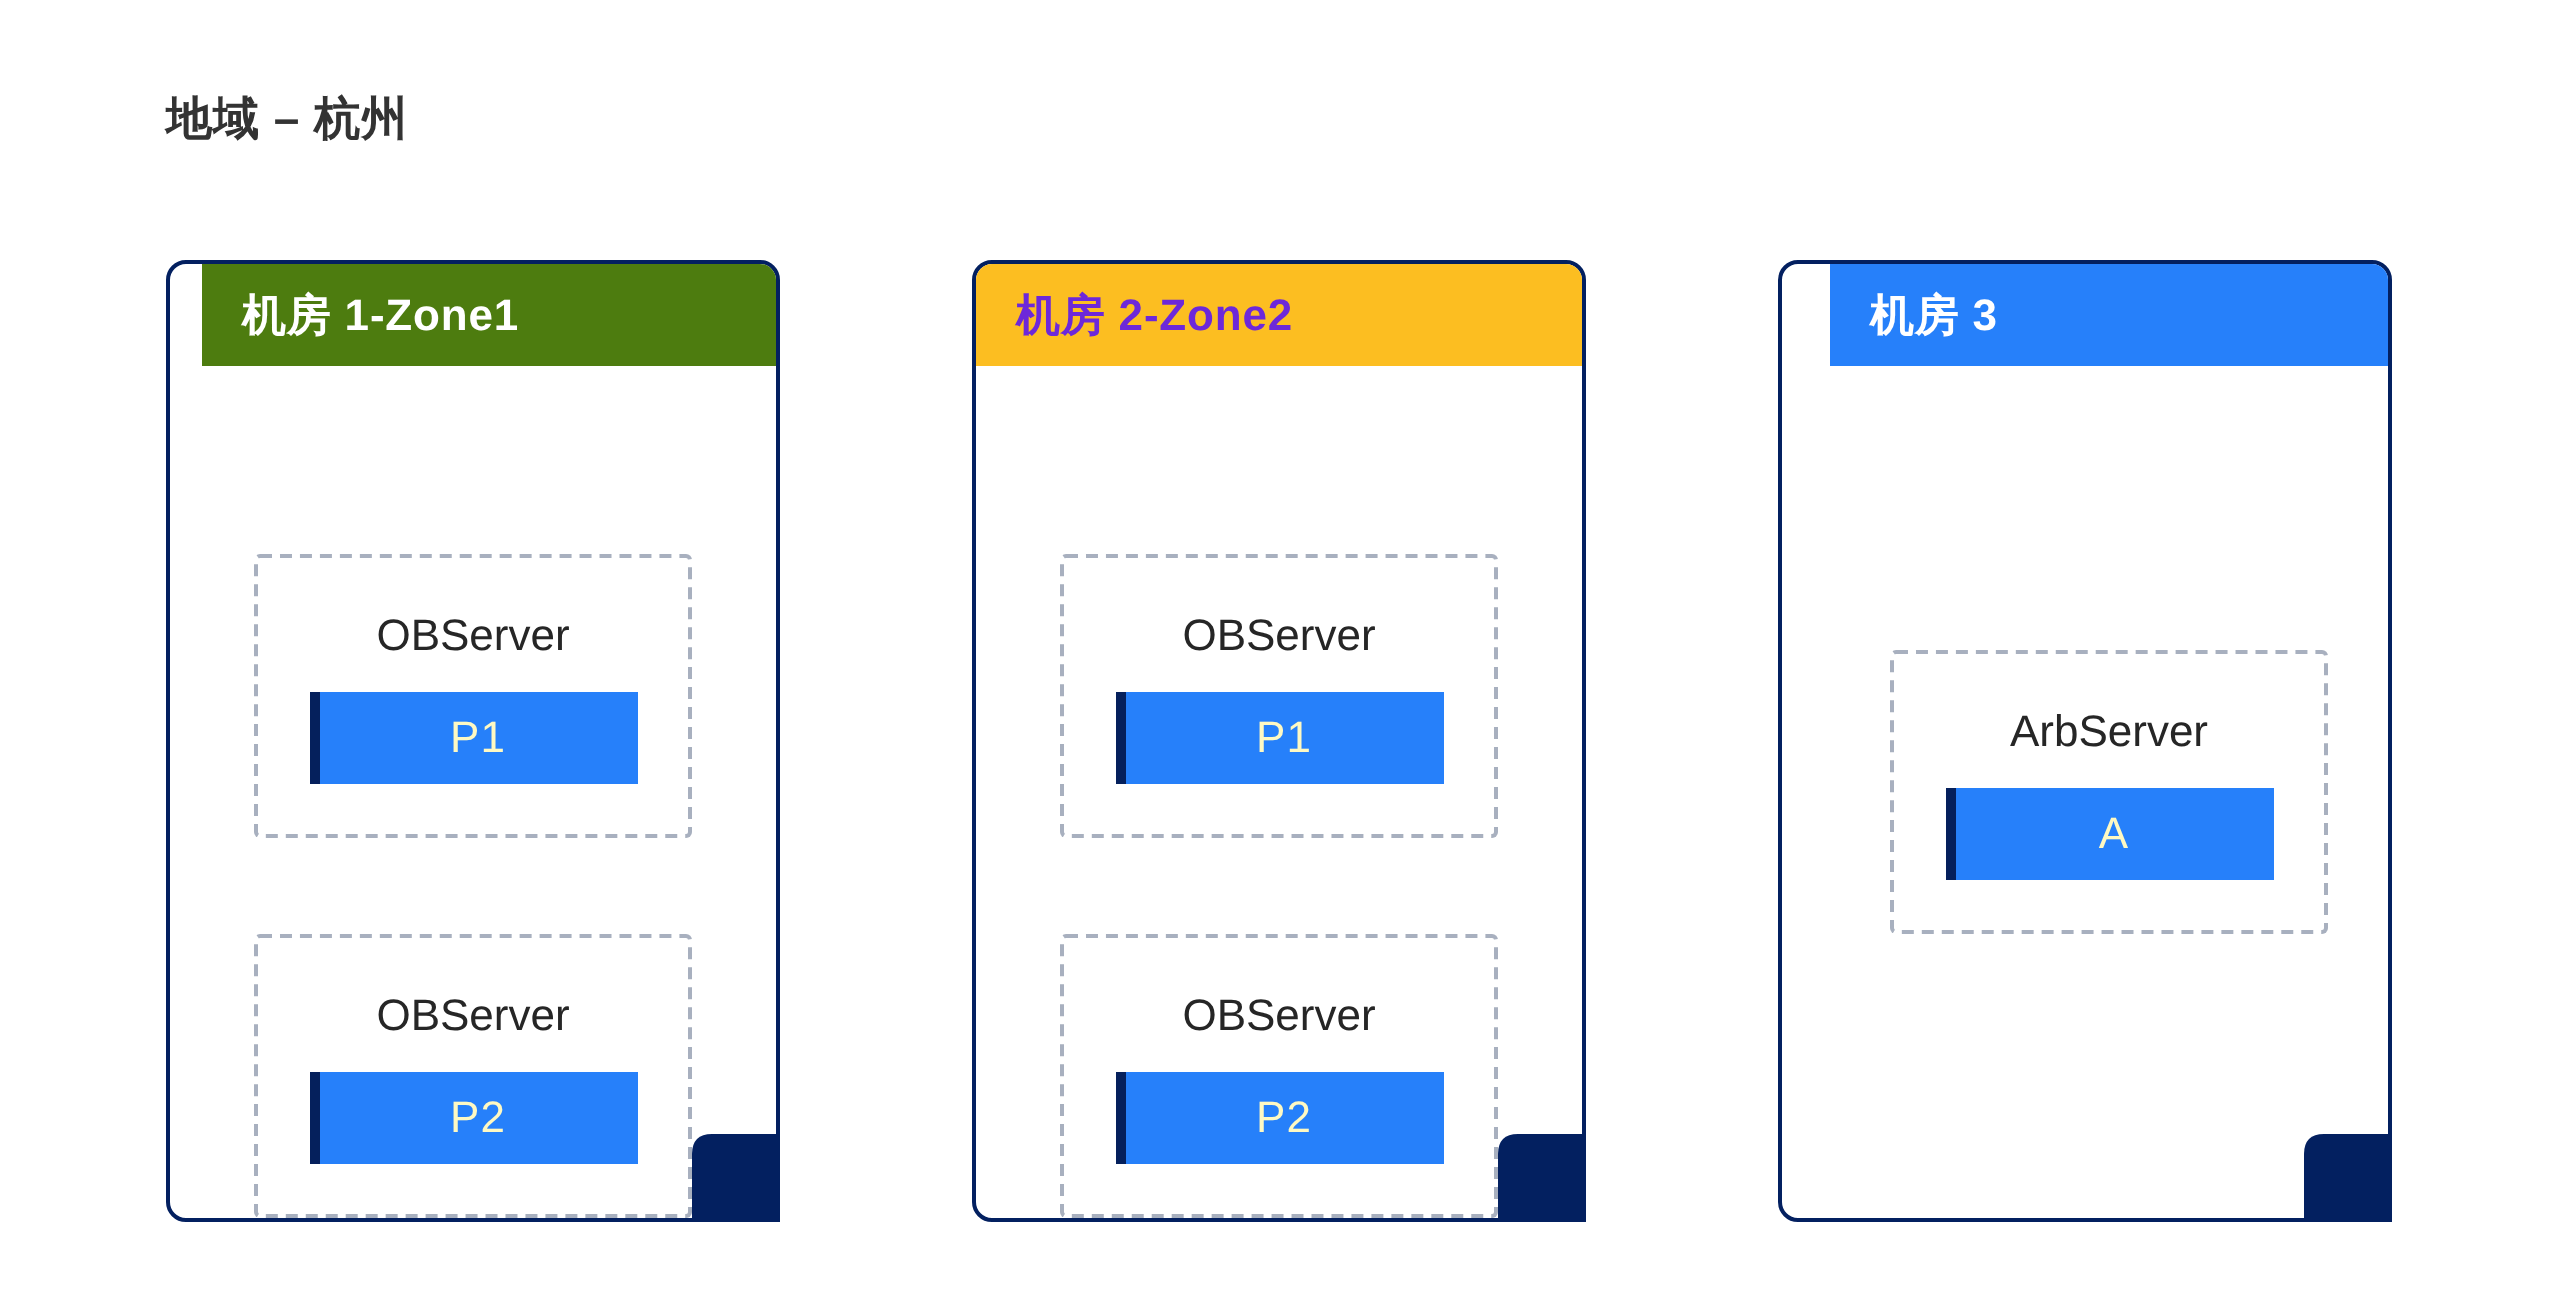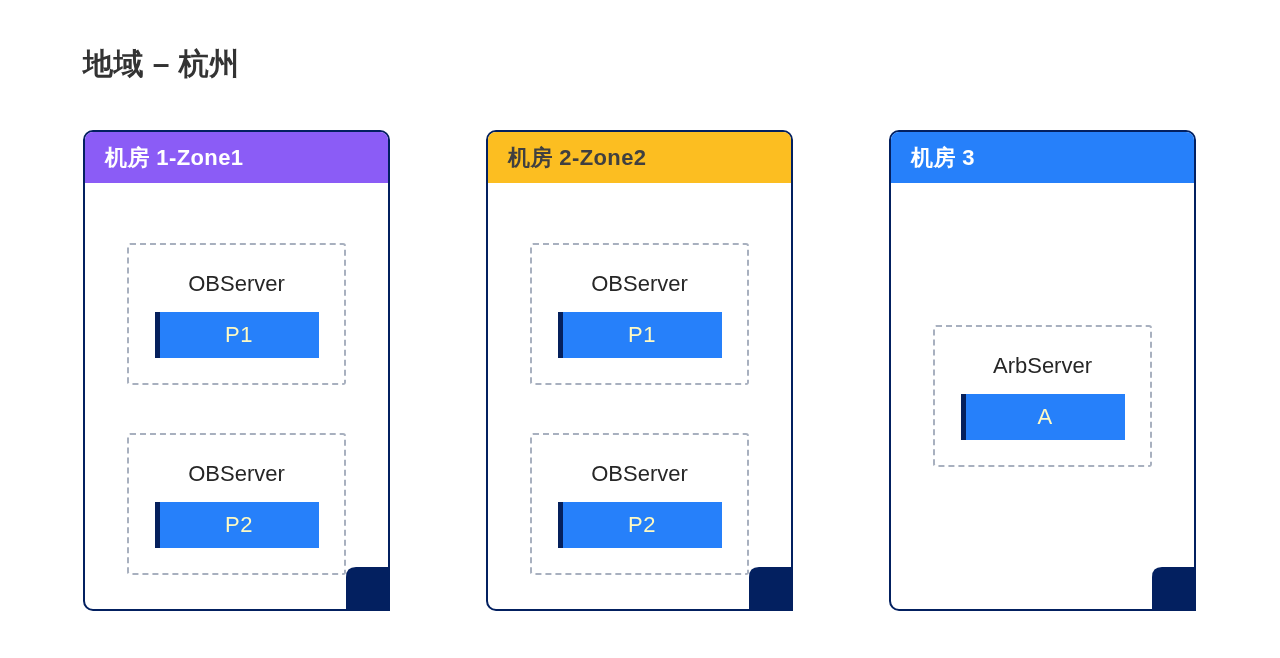--- a/index.html
+++ b/index.html
@@ -14,21 +14,21 @@
     font-family: "Liberation Sans", "DejaVu Sans", sans-serif;
     overflow: hidden;
     position: relative;
   }
 
   
   #page-title {
     position: absolute;
     left: 83px;
     top: 44px;
-    font-size: 30px;
+    font-size: 23px;
     font-weight: bold;
     color: #333333;
     letter-spacing: 0.5px;
     white-space: nowrap;
   }
 
   
   #cards {
     position: absolute;
     left: 83px;
@@ -65,21 +65,21 @@
     overflow: hidden;
   }
 
   .card-body {
     position: relative;
     height: 426px;
     box-sizing: border-box;
     display: flex;
     flex-direction: column;
     align-items: center;
-    justify-content: flex-start;
+    justify-content: flex-end;
     padding-top: 60px;
   }
   .card-body.centered {
     justify-content: center;
     padding-top: 0;
     text-align: right;
   }
 
   
   .fold {
@@ -131,21 +131,21 @@
   }
 </style>
 </head>
 <body style="background: rgb(255, 255, 255);">
 
 <div id="page-title" style="color: rgb(51, 51, 51);">地域 – 杭州</div>
 
 <div id="cards">
 
   <div class="card pos-0" style="border-color: rgb(3, 32, 96);">
-    <div class="card-header" style="background-color: #8b5cf6; color: rgb(255, 255, 255);">机房 1-Zone1</div>
+    <div class="card-header" style="background-color: #4d7c0f; color: rgb(255, 255, 255); margin-left: 16px;">机房 1-Zone1</div>
     <div class="card-body">
 
       <div class="server-group" style="border-color: rgb(168, 176, 191);">
         <div class="server-label" style="color: rgb(38, 38, 38);">OBServer</div>
         <div class="replica-tag" style="background-color: rgb(38, 128, 250); border-left-color: rgb(5, 32, 92);">P1</div>
       </div>
 
       <div class="server-group" style="border-color: rgb(168, 176, 191);">
         <div class="server-label" style="color: rgb(38, 38, 38);">OBServer</div>
         <div class="replica-tag" style="background-color: rgb(38, 128, 250); border-left-color: rgb(5, 32, 92);">P2</div>
@@ -153,42 +153,42 @@
 
     </div>
     <div class="fold">
       <svg width="44" height="44" viewBox="0 0 44 44">
         <path d="M44 0 L44 44 L0 44 L0 10 Q0 0 10 0 Z" fill="#032060"></path>
       </svg>
     </div>
   </div>
 
   <div class="card pos-1" style="border-color: rgb(3, 32, 96);">
-    <div class="card-header" style="background-color: rgb(252, 190, 33); color: #404040;">机房 2-Zone2</div>
+    <div class="card-header" style="background-color: rgb(252, 190, 33); color: #6d28d9;">机房 2-Zone2</div>
     <div class="card-body">
 
       <div class="server-group" style="border-color: rgb(168, 176, 191);">
         <div class="server-label" style="color: rgb(38, 38, 38);">OBServer</div>
         <div class="replica-tag" style="background-color: rgb(38, 128, 250); border-left-color: rgb(5, 32, 92);">P1</div>
       </div>
 
       <div class="server-group" style="border-color: rgb(168, 176, 191);">
         <div class="server-label" style="color: rgb(38, 38, 38);">OBServer</div>
         <div class="replica-tag" style="background-color: rgb(38, 128, 250); border-left-color: rgb(5, 32, 92);">P2</div>
       </div>
 
     </div>
     <div class="fold">
       <svg width="44" height="44" viewBox="0 0 44 44">
         <path d="M44 0 L44 44 L0 44 L0 10 Q0 0 10 0 Z" fill="#032060"></path>
       </svg>
     </div>
   </div>
 
-  <div class="card pos-2" style="border-color: rgb(3, 32, 96);">
+  <div class="card pos-2" style="border-color: rgb(3, 32, 96); padding-left: 24px;">
     <div class="card-header" style="background-color: rgb(38, 128, 250); color: rgb(255, 255, 255);">机房 3</div>
     <div class="card-body centered">
 
       <div class="server-group" style="border-color: rgb(168, 176, 191);">
         <div class="server-label" style="color: rgb(38, 38, 38);">ArbServer</div>
         <div class="replica-tag" style="background-color: rgb(38, 128, 250); border-left-color: rgb(5, 32, 92);">A</div>
       </div>
 
     </div>
     <div class="fold">

